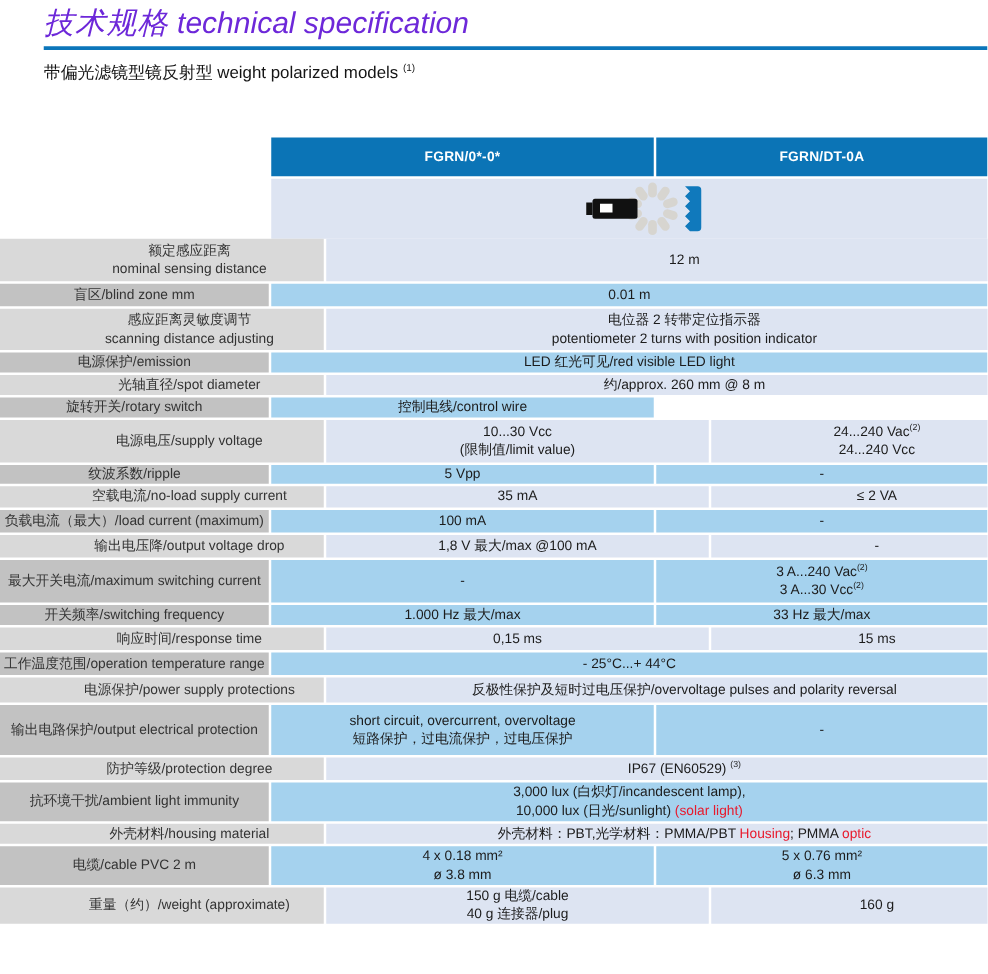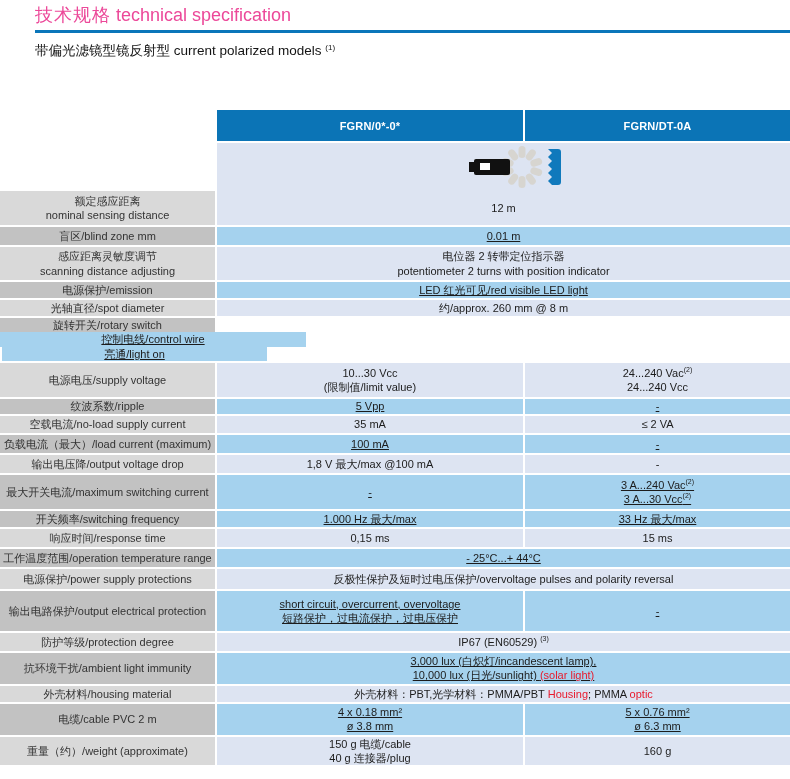--- a/index.html
+++ b/index.html
@@ -5,66 +5,66 @@
   html,body{margin:0;padding:0;}
   body{background:#ffffff;}
   .page{
     width:790px;height:779px;overflow:hidden;position:relative;
     background:#ffffff;
     font-family:"Liberation Sans","DejaVu Sans",sans-serif;
     -webkit-font-smoothing:antialiased;
   }
   
   .doc-header{padding:5px 0 0 35px;}
-  .doc-title{font-size:18px;color:#ec4899;line-height:1.15;white-space:nowrap;}
+  .doc-title{font-size:24px;color:#6d28d9;line-height:1.15;white-space:nowrap;font-style:italic;}
   .doc-title .zh{letter-spacing:1px;}
   .title-rule{margin-top:4px;height:3px;width:755px;background:#0b76ba;}
   .doc-subtitle{margin-top:9px;font-size:13.5px;color:#141414;white-space:nowrap;}
   .doc-subtitle sup{font-size:8px;}
   
   .spec-table{position:absolute;left:0;top:110px;width:706px;}
   .t-row{display:flex;margin-bottom:2px;}
   .t-row.gapless{margin-bottom:0;}
   .rh{
     width:215px;min-width:215px;margin-right:2px;
     display:flex;flex-direction:column;justify-content:center;align-items:center;
     text-align:center;font-size:11px;color:#333333;
   }
-  .rh-light{background:#d9d9d9;}
+  .rh-light{background:#d9d9d9;padding-left:44px;}
   .rh-dark{background:#c2c2c2;}
   .rh-empty{background:transparent;}
   .cell{
     display:flex;flex-direction:column;justify-content:center;align-items:center;
     text-align:center;font-size:11px;color:#1c1c1c;
   }
   .ln{line-height:1.3;white-space:nowrap;}
   .c1{width:306px;min-width:306px;}
   .c2{width:265px;min-width:265px;margin-left:2px;}
   .cspan{width:573px;min-width:573px;}
   .b-light{background:#dde4f2;}
-  .b-dark{background:#a5d2ee;text-decoration:underline;}
+  .b-dark{background:#a5d2ee;}
   .header-row{height:31px;}
   .col-head{background:#0b74b6;color:#ffffff;font-weight:bold;font-size:11px;letter-spacing:.2px;}
   .red{color:#e8192c;}
   sup{font-size:7px;line-height:0;}
 </style>
 </head>
 <body>
 
 <div class="page">
 
   <div class="doc-header">
     <div class="doc-title">
       <span class="zh">技术规格</span>
       <span>technical specification</span>
     </div>
     <div class="title-rule"></div>
     <div class="doc-subtitle">
       <span>带偏光滤镜型镜反射型</span>
-      <span>current polarized models</span>
+      <span>weight polarized models</span>
       <sup>(1)</sup>
     </div>
   </div>
 
   <div class="spec-table">
     <div class="t-row header-row">
       <div class="rh rh-empty"></div>
       <div class="cell col-head c1">FGRN/0*-0*</div>
       <div class="cell col-head c2">FGRN/DT-0A</div>
     </div>
@@ -153,29 +153,26 @@
           </div>
         </div>
         <div class="t-row" style="min-height: 16px;">
           <div class="rh rh-light">
             <div class="ln">光轴直径/spot diameter</div>
           </div>
           <div class="cell cspan b-light">
             <div class="ln">约/approx. 260 mm @ 8 m</div>
           </div>
         </div>
-        <div class="t-row" style="min-height: 16px; flex-direction: column;">
+        <div class="t-row" style="min-height: 16px;">
           <div class="rh rh-dark">
             <div class="ln">旋转开关/rotary switch</div>
           </div>
           <div class="cell c1 b-dark">
             <div class="ln">控制电线/control wire</div>
-          </div>
-          <div class="cell c2 b-dark">
-            <div class="ln">亮通/light on</div>
           </div>
         </div>
         <div class="t-row" style="min-height: 34px;">
           <div class="rh rh-light">
             <div class="ln">电源电压/supply voltage</div>
           </div>
           <div class="cell c1 b-light">
             <div class="ln">10...30 Vcc</div>
             <div class="ln">(限制值/limit value)</div>
           </div>

